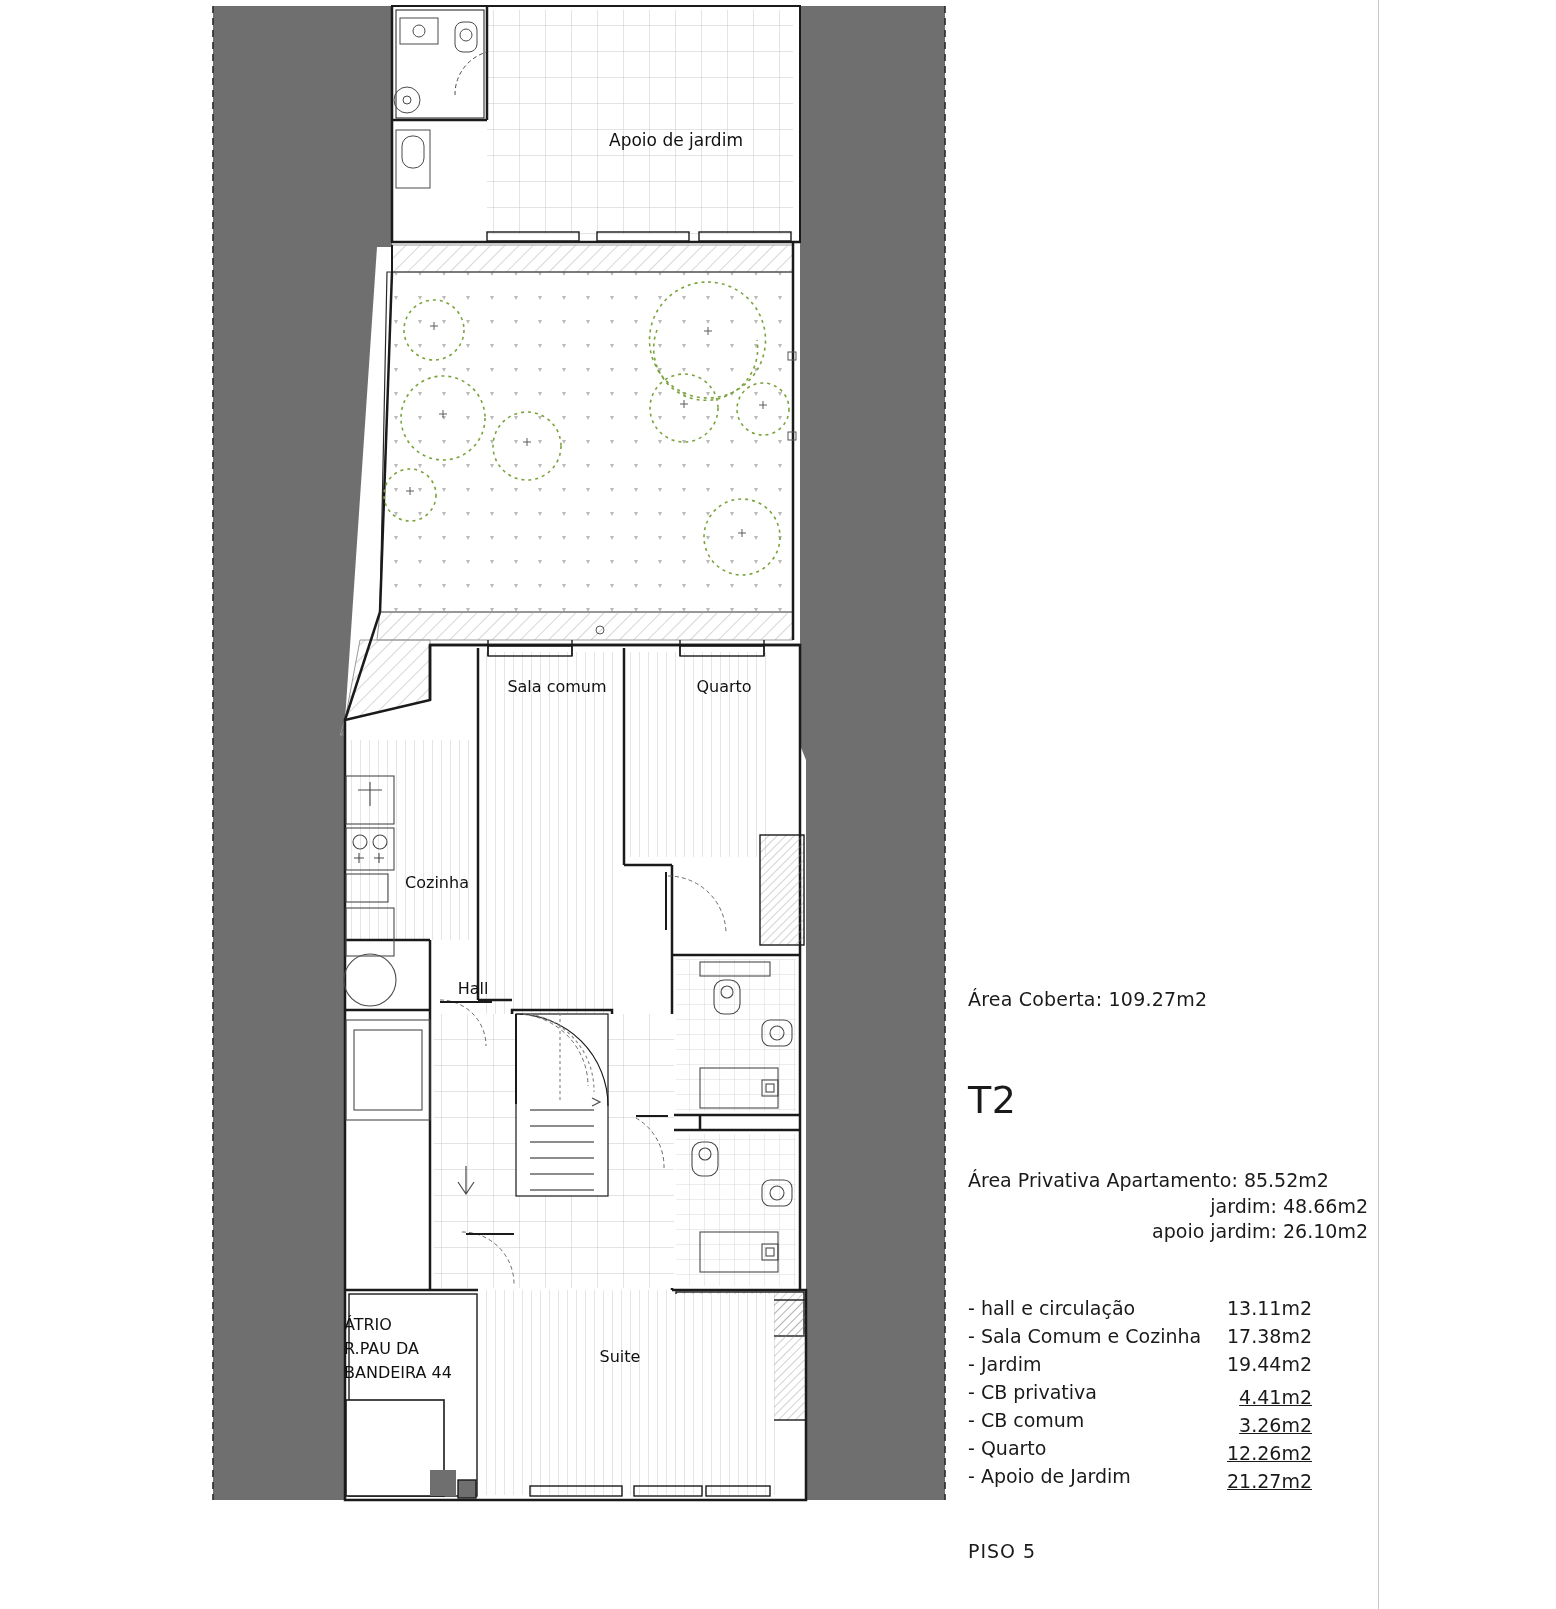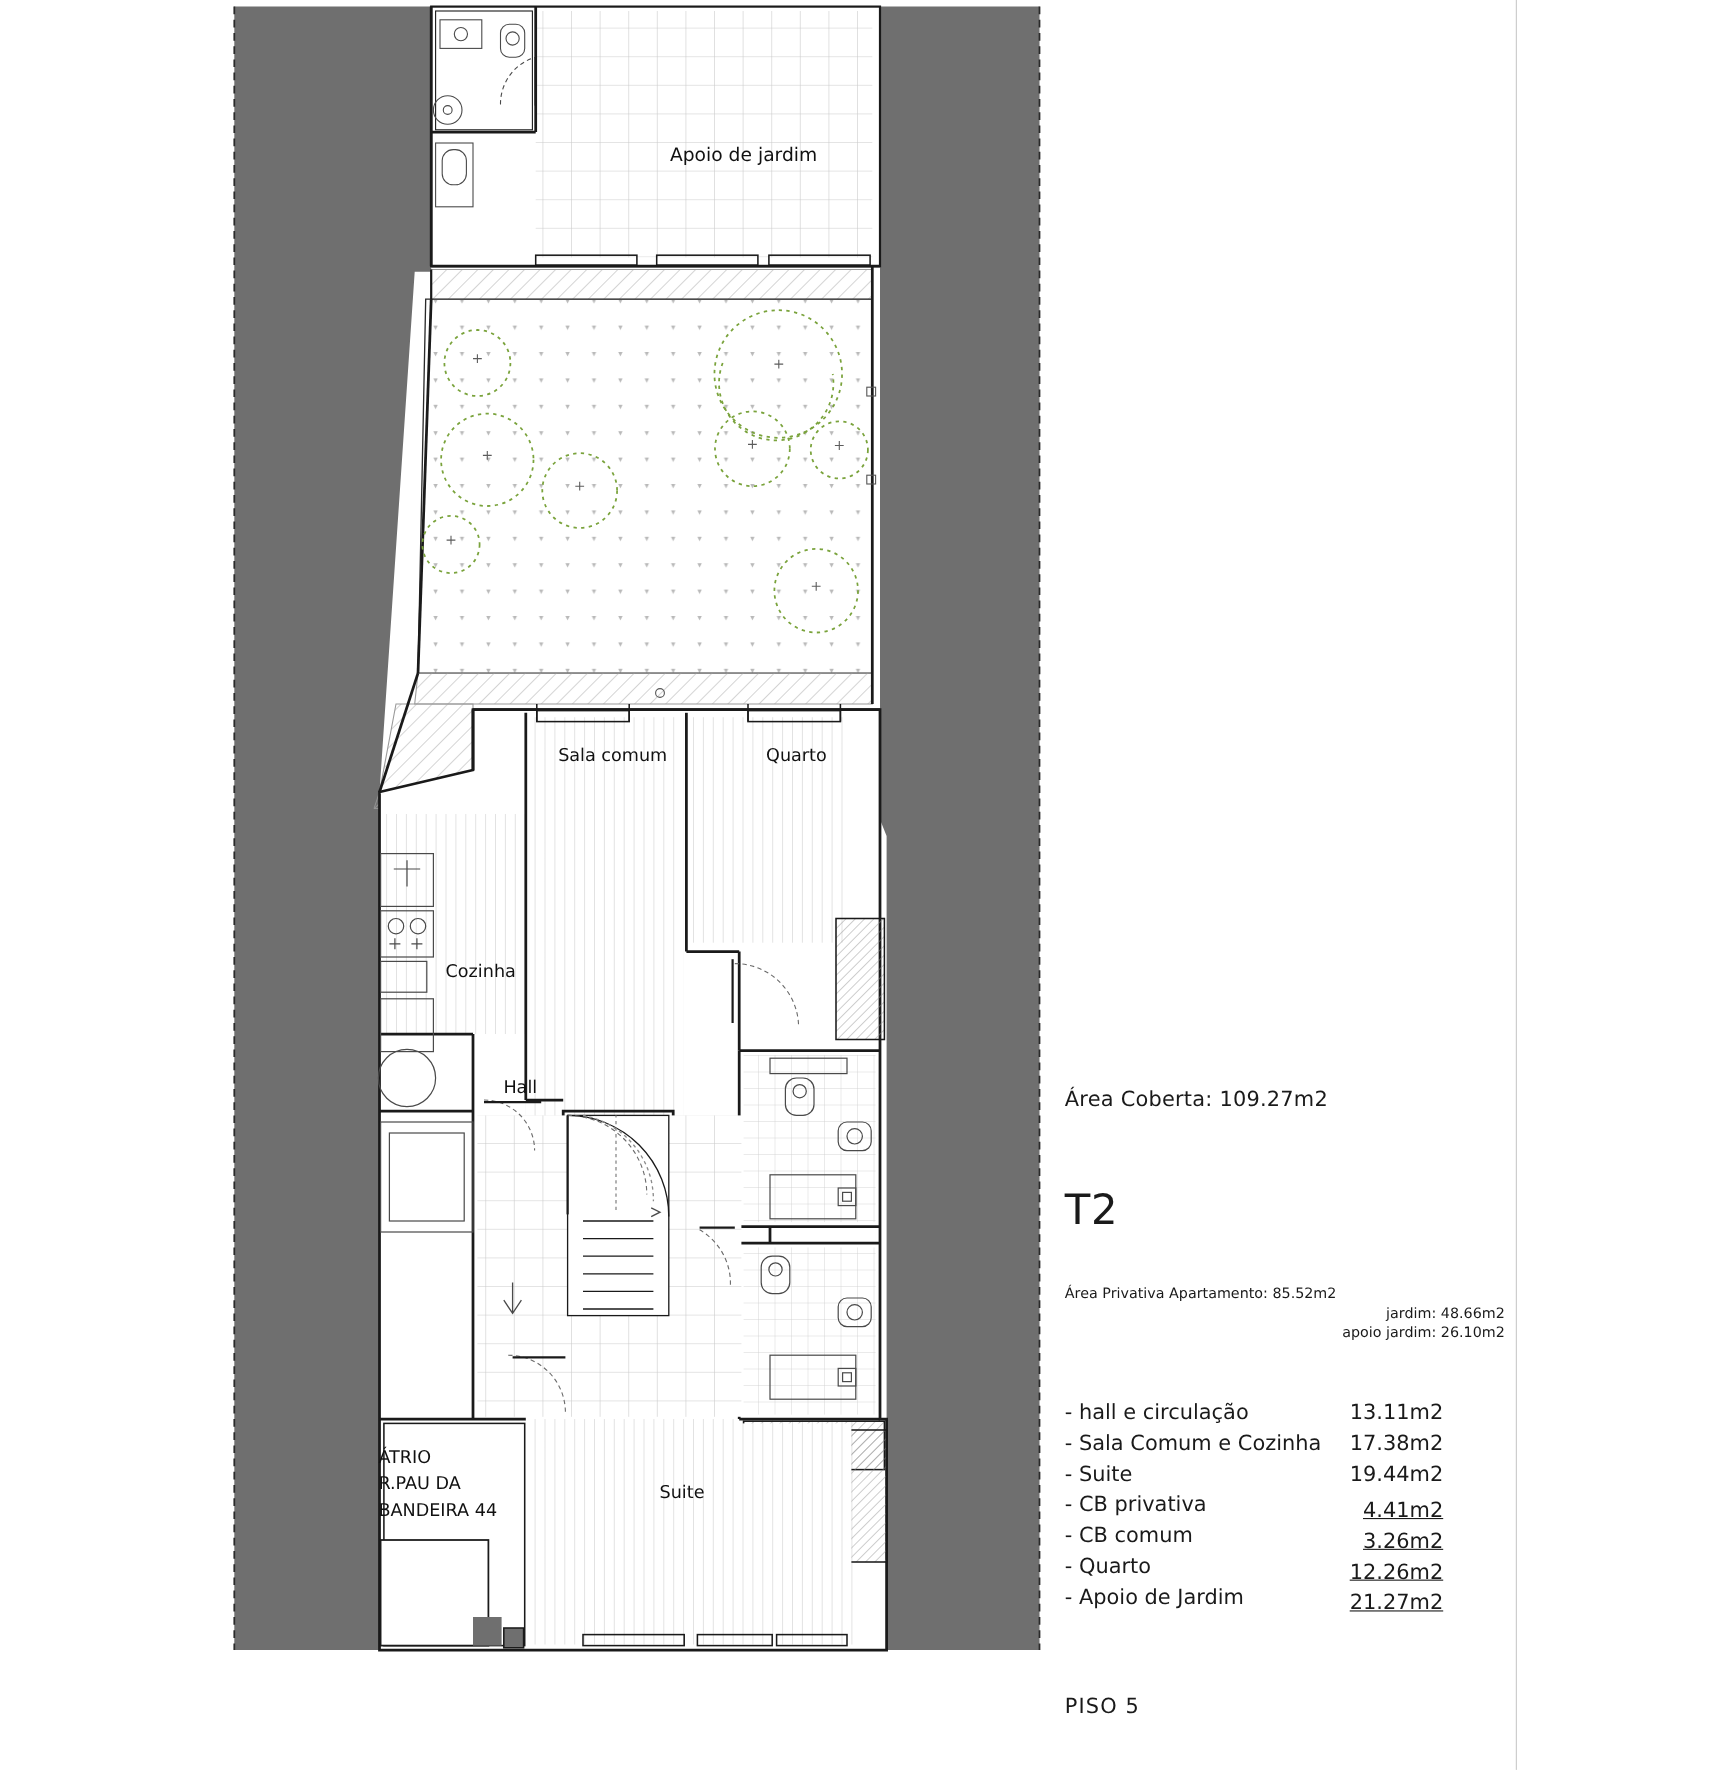--- a/index.html
+++ b/index.html
@@ -48,21 +48,21 @@
     color: #1a1a1a;
   }
   .info .typ {
     font-size: 38px;
     margin-top: 68px;
     letter-spacing: 0.5px;
     color: #1a1a1a;
   }
   .info .areas {
     margin-top: 46px;
-    font-size: 13px;
+    font-size: 19px;
     line-height: 1.35;
     color: #1a1a1a;
   }
   .info .areas .ln {
     display: block;
     text-align: right;
     white-space: nowrap;
   }
   .info .areas .ln.first {
     text-align: left;
@@ -398,21 +398,21 @@
   <div class="breakdown">
     <div class="row">
       <span class="lbl">- hall e circulação</span>
       <span class="val">13.11m2</span>
     </div>
     <div class="row">
       <span class="lbl">- Sala Comum e Cozinha</span>
       <span class="val">17.38m2</span>
     </div>
     <div class="row">
-      <span class="lbl">- Suite</span>
+      <span class="lbl">- Jardim</span>
       <span class="val">19.44m2</span>
     </div>
     <div class="row shift">
       <span class="lbl">- CB privativa</span>
       <span class="val">4.41m2</span>
     </div>
     <div class="row shift">
       <span class="lbl">- CB comum</span>
       <span class="val">3.26m2</span>
     </div>

